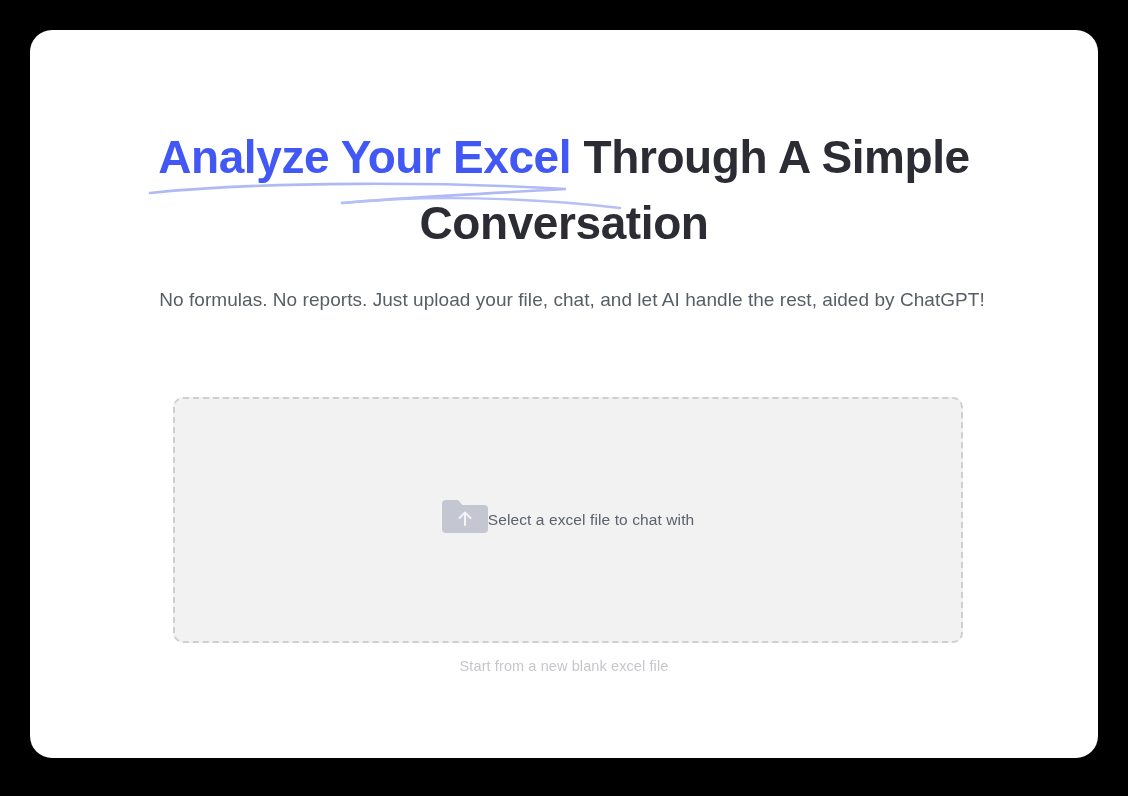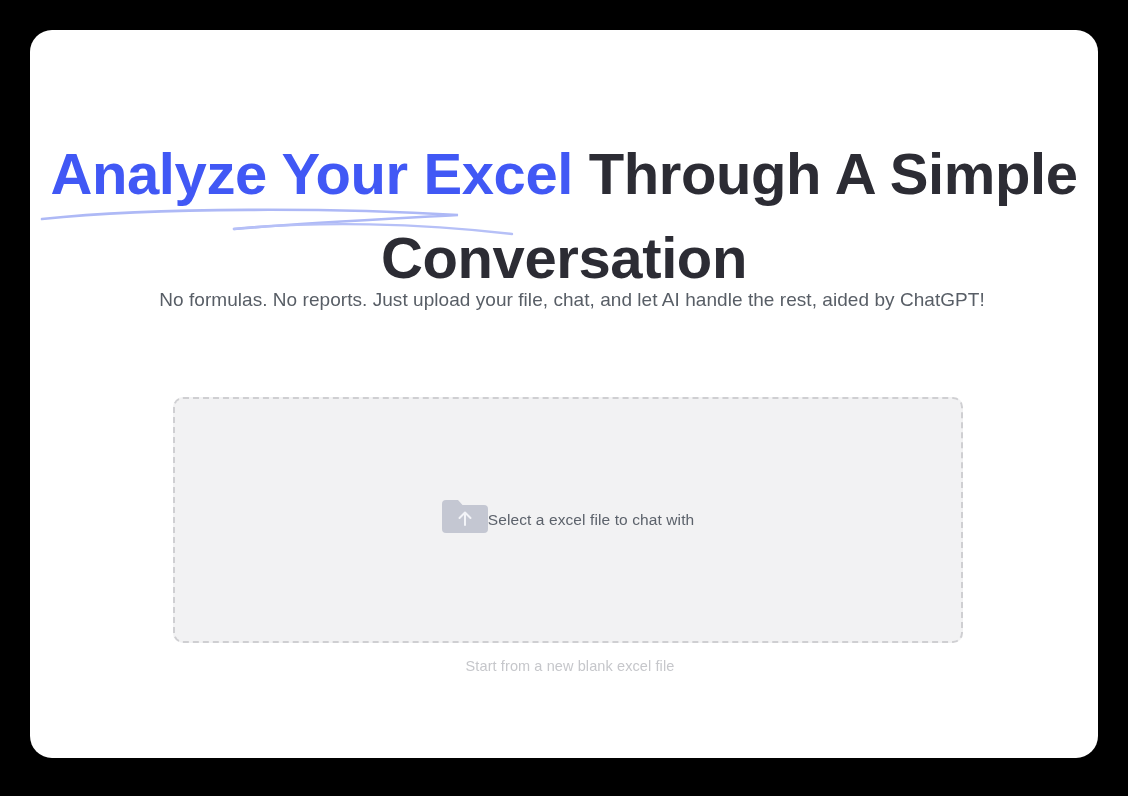--- a/index.html
+++ b/index.html
@@ -39,23 +39,23 @@
   
   .hero {
     position: absolute;
     left: 0;
     top: 90px;
     width: 1068px;
     text-align: center;
   }
 
   .headline {
-    margin: 12px;
+    margin: 4px;
     font-family: "Liberation Sans", sans-serif;
-    font-size: 58px;
+    font-size: 46px;
     font-weight: bold;
     line-height: 1.44;
     letter-spacing: -0.4px;
     color: #2c2c34;
     white-space: normal;
   }
 
   .headline-accent-wrap {
     position: relative;
     display: inline-block;
@@ -125,21 +125,20 @@
     position: absolute;
     left: 0;
     top: 628px;
     width: 1068px;
     text-align: center;
     font-size: 14.5px;
     color: #c6c7cb;
     letter-spacing: 0.1px;
     cursor: pointer;
     text-decoration: none;
-    padding-left: 6px;
   }
 </style>
 </head>
 <body>
 
 <div class="app-window">
   <div class="page-content">
 
     <div class="hero">
       <h1 class="headline"><span class="headline-accent-wrap"><span class="headline-accent">Analyze Your Excel</span><svg class="swoosh" viewBox="0 0 498 34" xmlns="http://www.w3.org/2000/svg">

